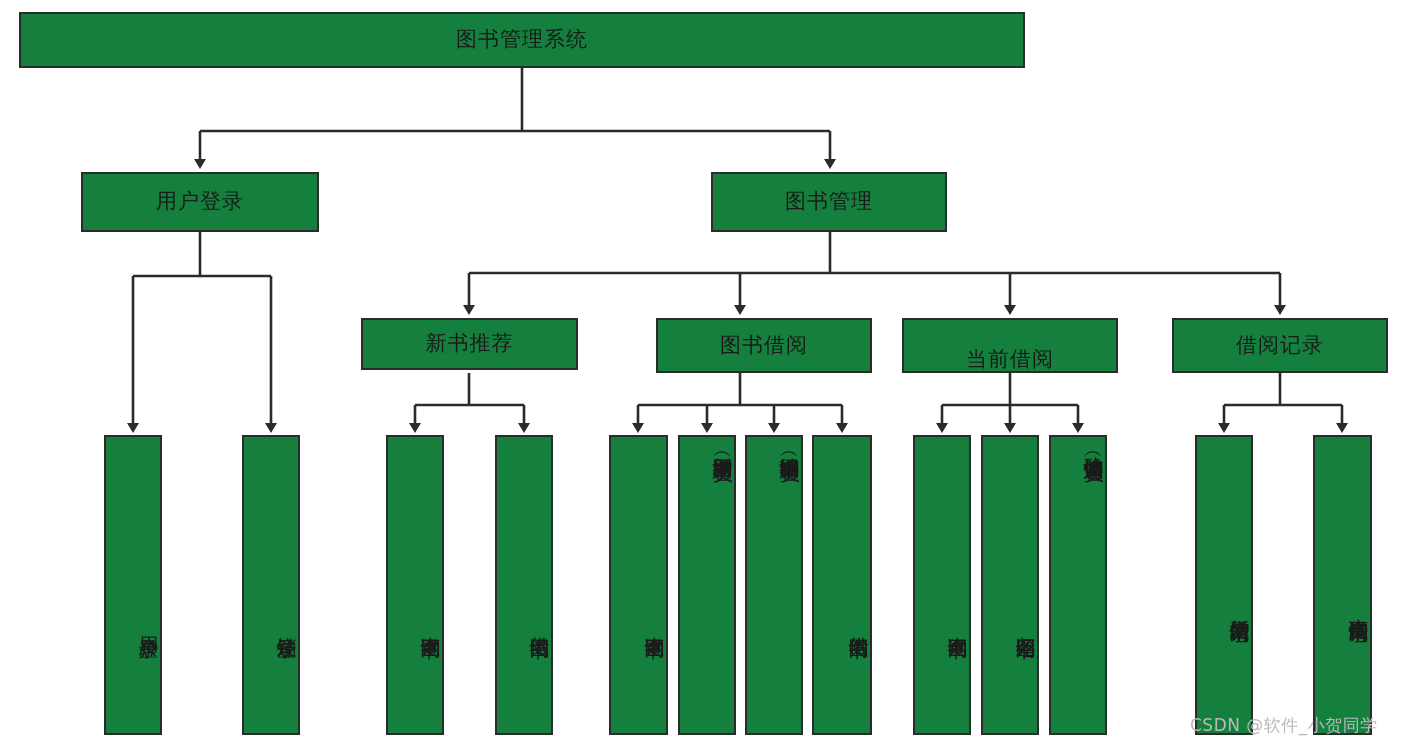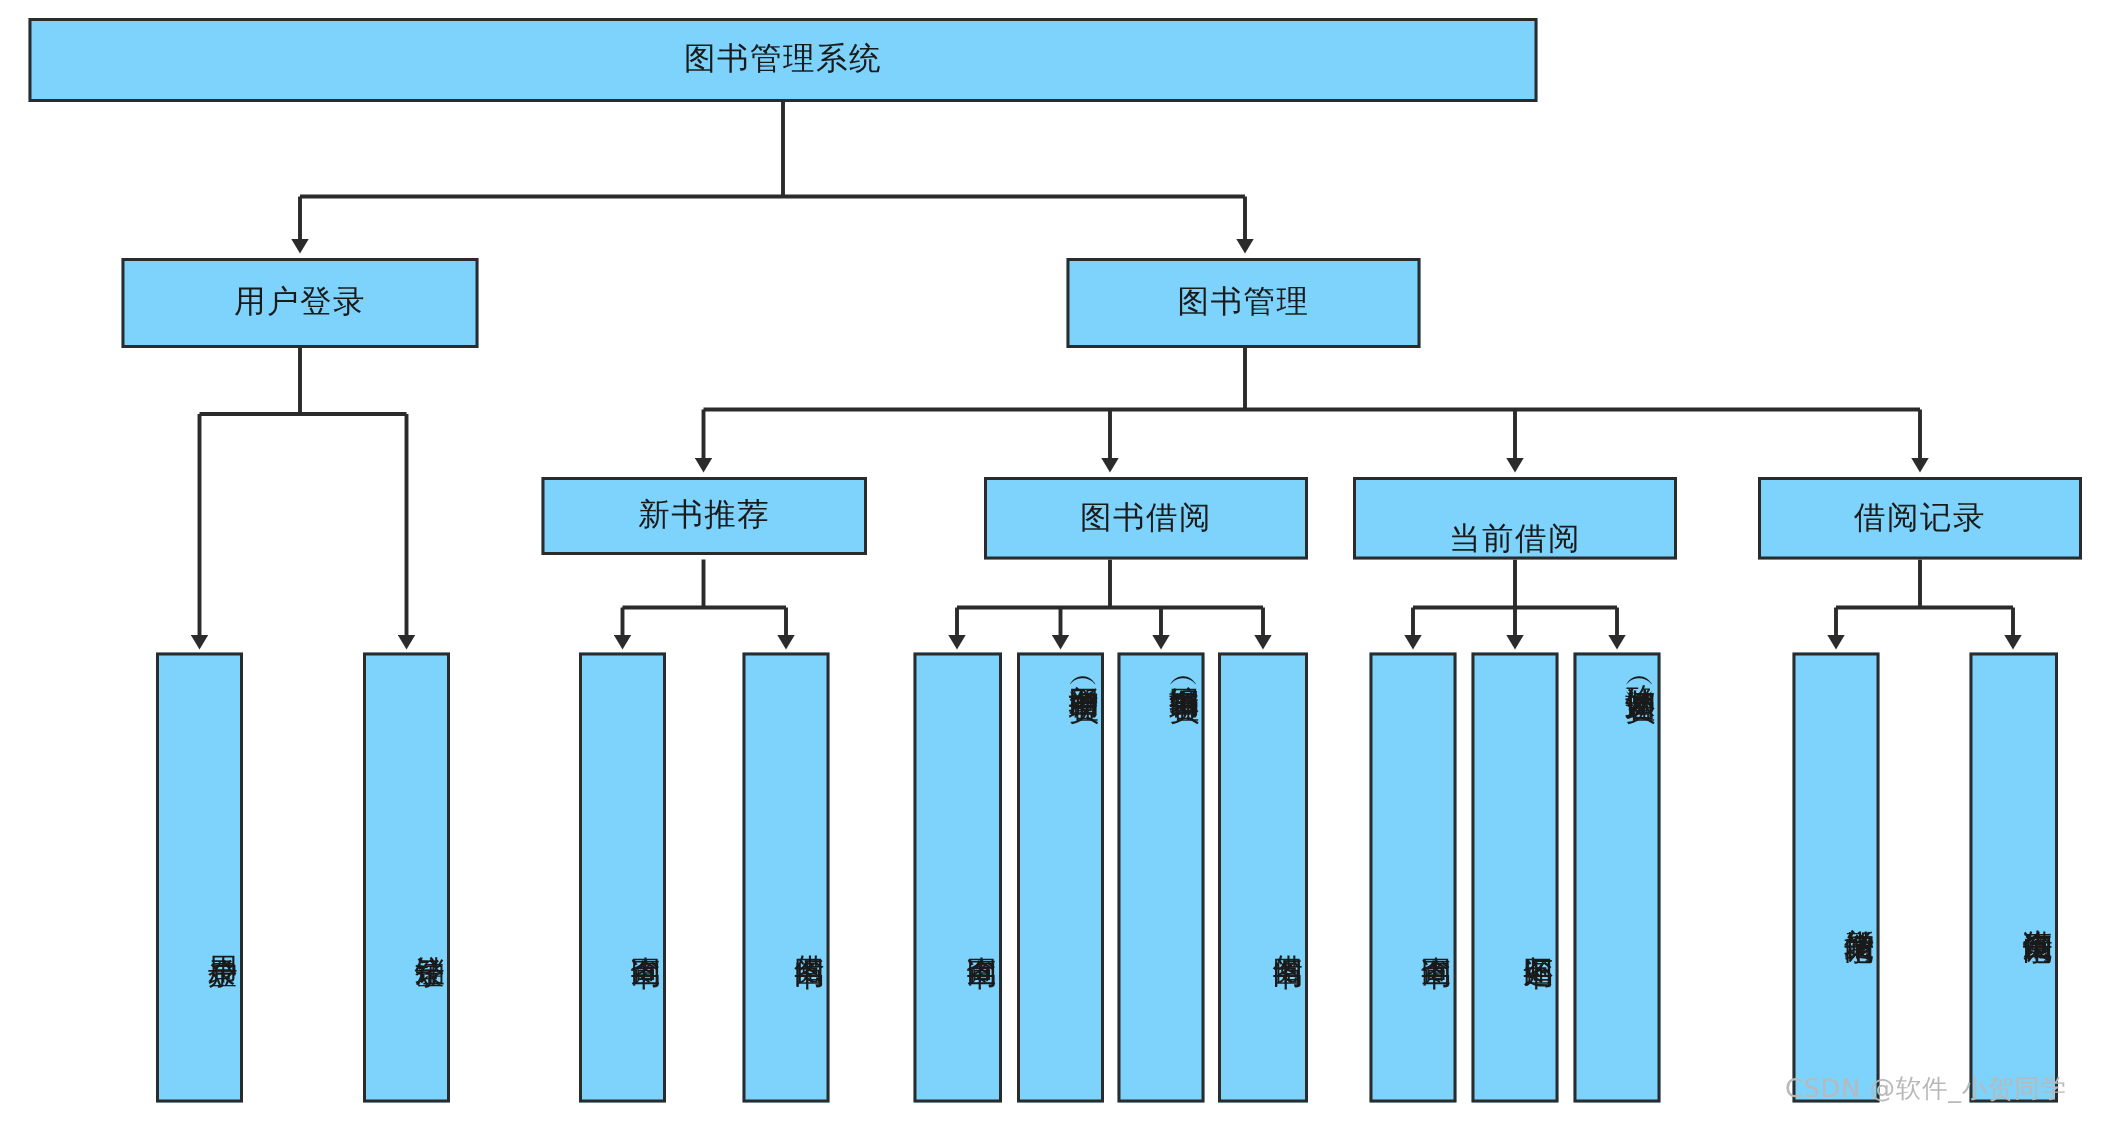--- a/index.html
+++ b/index.html
@@ -20,21 +20,21 @@
   #svg-layer {
     position: absolute;
     left: 0;
     top: 0;
     width: 1405px;
     height: 747px;
   }
   .node {
     position: absolute;
     box-sizing: border-box;
-    background: #7dd3fc;
+    background: #15803d;
     border: 2px solid #2b2b2b;
     display: flex;
     align-items: center;
     justify-content: center;
     color: #1a1a1a;
     z-index: 2;
   }
   .node-h {
     font-size: 21px;
     letter-spacing: 1px;

